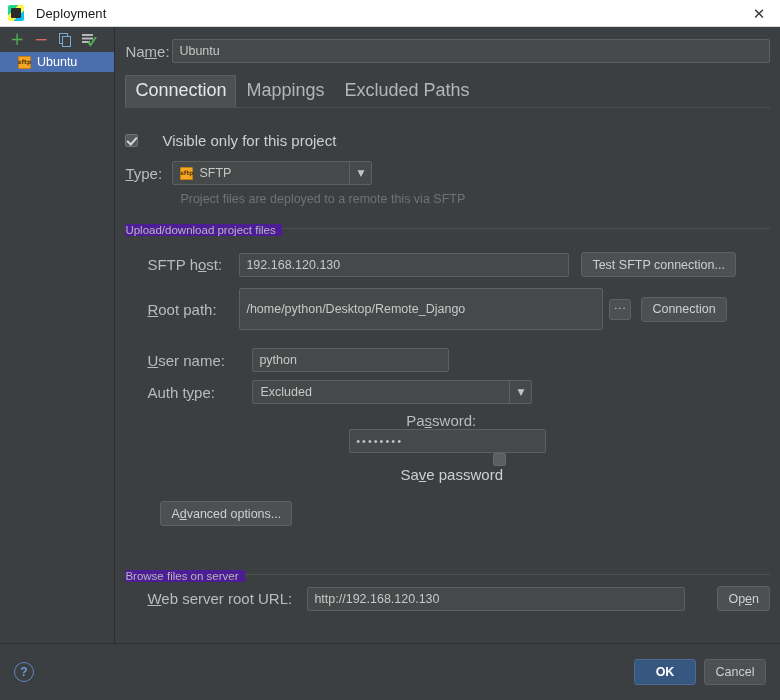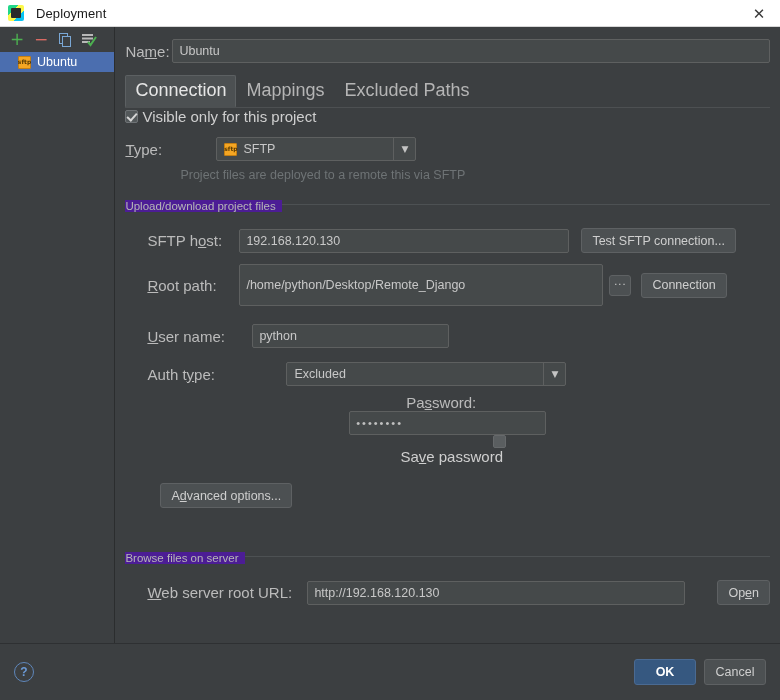--- a/index.html
+++ b/index.html
@@ -228,26 +228,26 @@
 
       <div class="tabs">
         <div class="tab active">Connection</div>
         <div class="tab">Mappings</div>
         <div class="tab">Excluded Paths</div>
       </div>
       <div class="tab-underline"></div>
 
       <div class="content">
 
-        <div class="row" style="margin-top:0;gap:4px;">
+        <div class="row" style="margin-top:24px;gap:24px;">
           <span class="cbox checked"></span>
           <span class="lbl" style="color:#cfcfcf;">Visible only for this project</span>
         </div>
 
-        <div class="row" style="margin-top:12px;gap:44px;">
+        <div class="row" style="margin-top:12px;">
           <div class="lbl" style="width:47px;"><u>T</u>ype:</div>
           <div class="combo" style="width:200px;">
             <span class="val">
               <span class="sftp-badge">sftp</span>
               <span>SFTP</span>
             </span>
             <span class="arrow">▼</span>
           </div>
         </div>
 
@@ -286,21 +286,21 @@
 
           
           <div class="row" style="margin-top:18px;">
             <div class="lbl" style="width:127px;padding-left:22px;"><u>U</u>ser name:</div>
             <div class="tfield" style="width:197px;height:24px;">
               <span>python</span>
             </div>
           </div>
 
           
-          <div class="row" style="margin-top:14px;gap:34px;">
+          <div class="row" style="margin-top:8px;">
             <div class="lbl" style="width:127px;padding-left:22px;">Auth t<u>y</u>pe:</div>
             <div class="combo" style="width:280px;">
               <span class="val">Excluded</span>
               <span class="arrow">▼</span>
             </div>
           </div>
 
           
           <div class="row" style="margin-top:8px;flex-direction:column;">
             <div class="lbl" style="width:127px;padding-left:22px;">Pa<u>s</u>sword:</div>
@@ -316,21 +316,21 @@
             <div class="btn">
               <span>A<u>d</u>vanced options...</span>
             </div>
           </div>
         </div>
 
         <div class="group" style="margin-top:40px;">
           <div class="group-line"></div>
           <span class="group-title">Browse files on server</span>
 
-          <div class="row" style="margin-top:14px;gap:22px;">
+          <div class="row" style="margin-top:2px;gap:22px;">
             <div class="lbl" style="width:160px;padding-left:22px;"><u>W</u>eb server root URL:</div>
             <div class="tfield" style="width:378px;height:24px;">
               <span>http://192.168.120.130</span>
             </div>
             <div class="btn" style="margin-left:10px;">
               <span>Op<u>e</u>n</span>
             </div>
           </div>
         </div>
 

